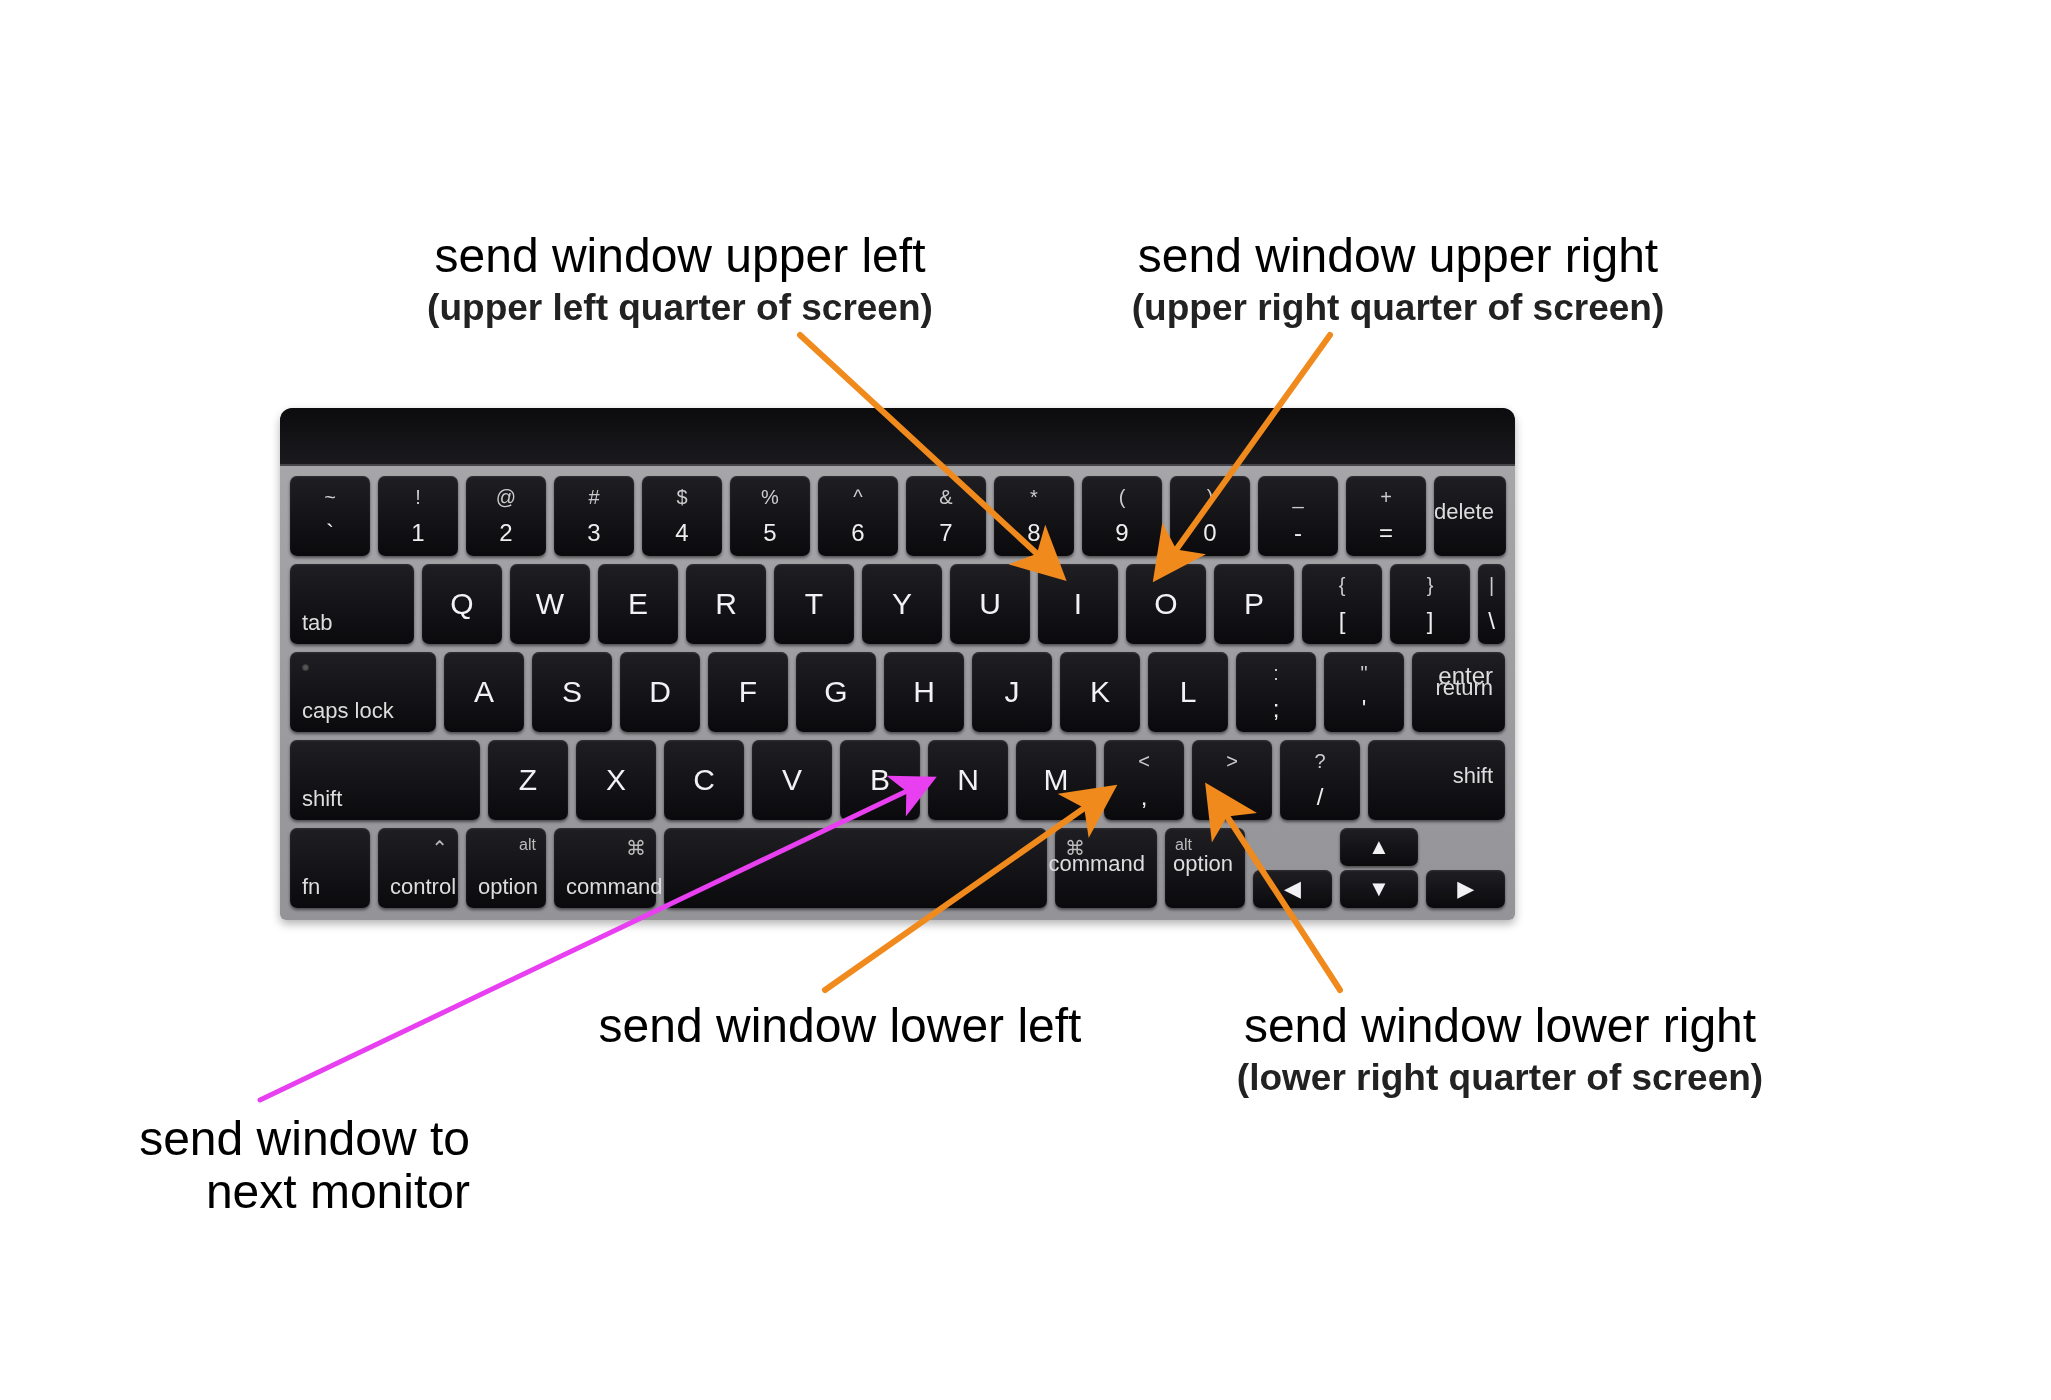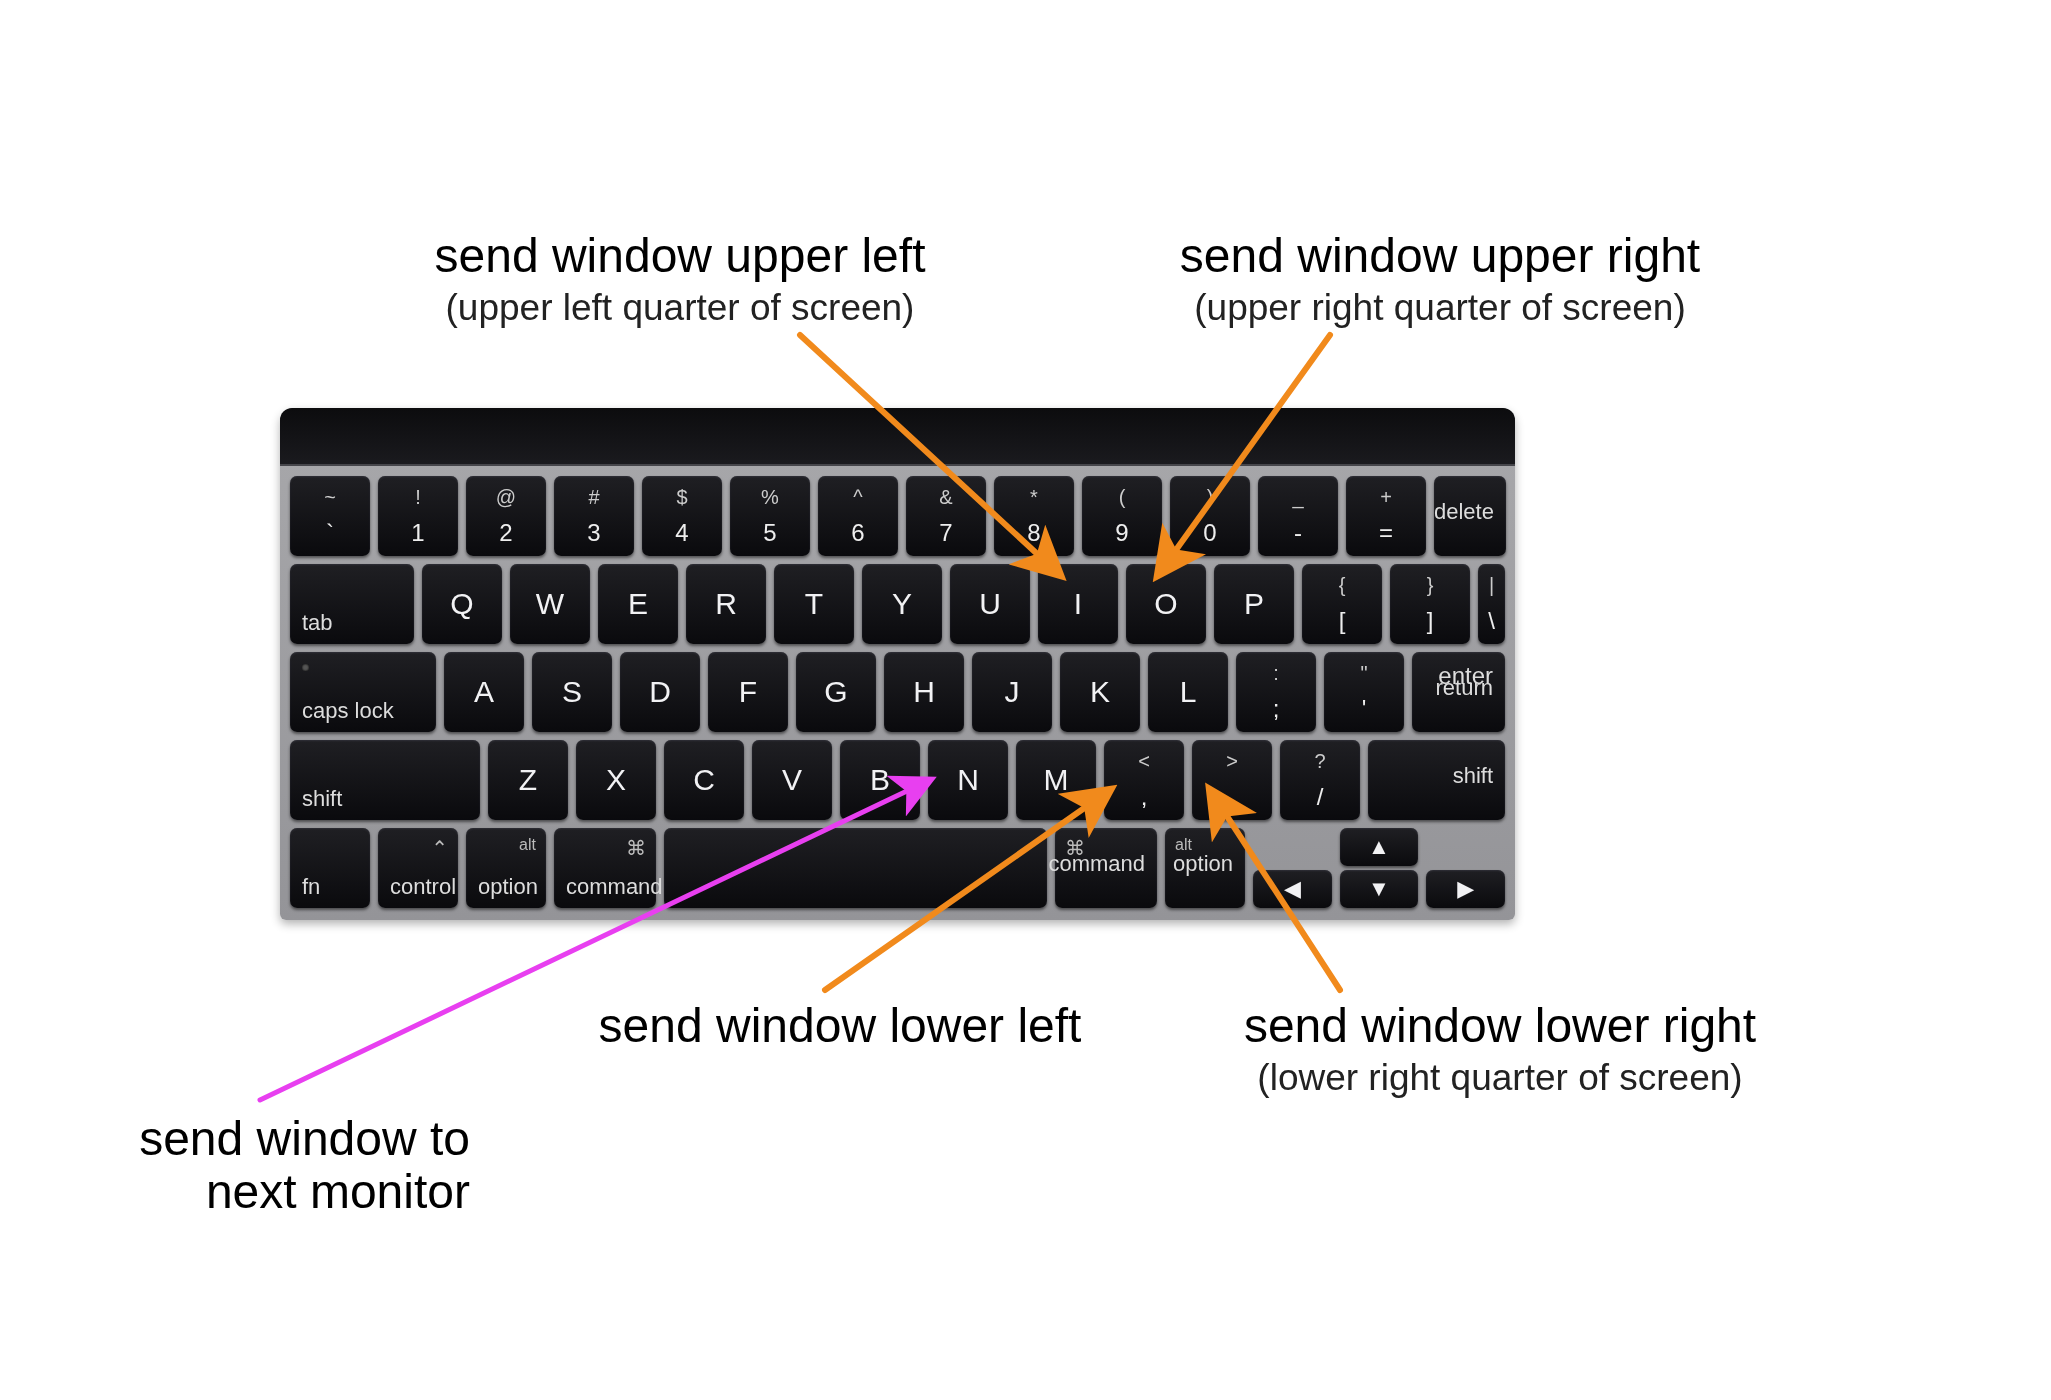--- a/index.html
+++ b/index.html
@@ -16,21 +16,21 @@
     text-align: center;
     color: #000;
   }
   .annot .title {
     font-size: 48px;
     font-weight: 400;
     line-height: 1.1;
   }
   .annot .sub {
     font-size: 37px;
-    font-weight: 400;
+    font-weight: 700;
     color: #222;
     margin-top: 4px;
   }
   .keyboard {
     position: absolute;
     left: 280px;
     top: 408px;
     width: 1235px;
     background: linear-gradient(#a8a8ab, #949498);
     border-radius: 14px 14px 6px 6px;
@@ -134,21 +134,21 @@
     border-radius:50%; background:#555; box-shadow:inset 0 0 2px #000;
   }
 </style>
 </head>
 <body>
 
 <div class="annot" style="left:360px; top:230px; width:640px;">
   <div class="title">send window upper left</div>
   <div class="sub">(upper left quarter of screen)</div>
 </div>
-<div class="annot" style="left:1110px; top:230px; width:660px;">
+<div class="annot" style="left:1068px; top:230px; width:660px;">
   <div class="title">send window upper right</div>
   <div class="sub">(upper right quarter of screen)</div>
 </div>
 <div class="annot" style="left:520px; top:1000px; width:640px;">
   <div class="title">send window lower left</div>
 </div>
 <div class="annot" style="left:1160px; top:1000px; width:680px;">
   <div class="title">send window lower right</div>
   <div class="sub">(lower right quarter of screen)</div>
 </div>

